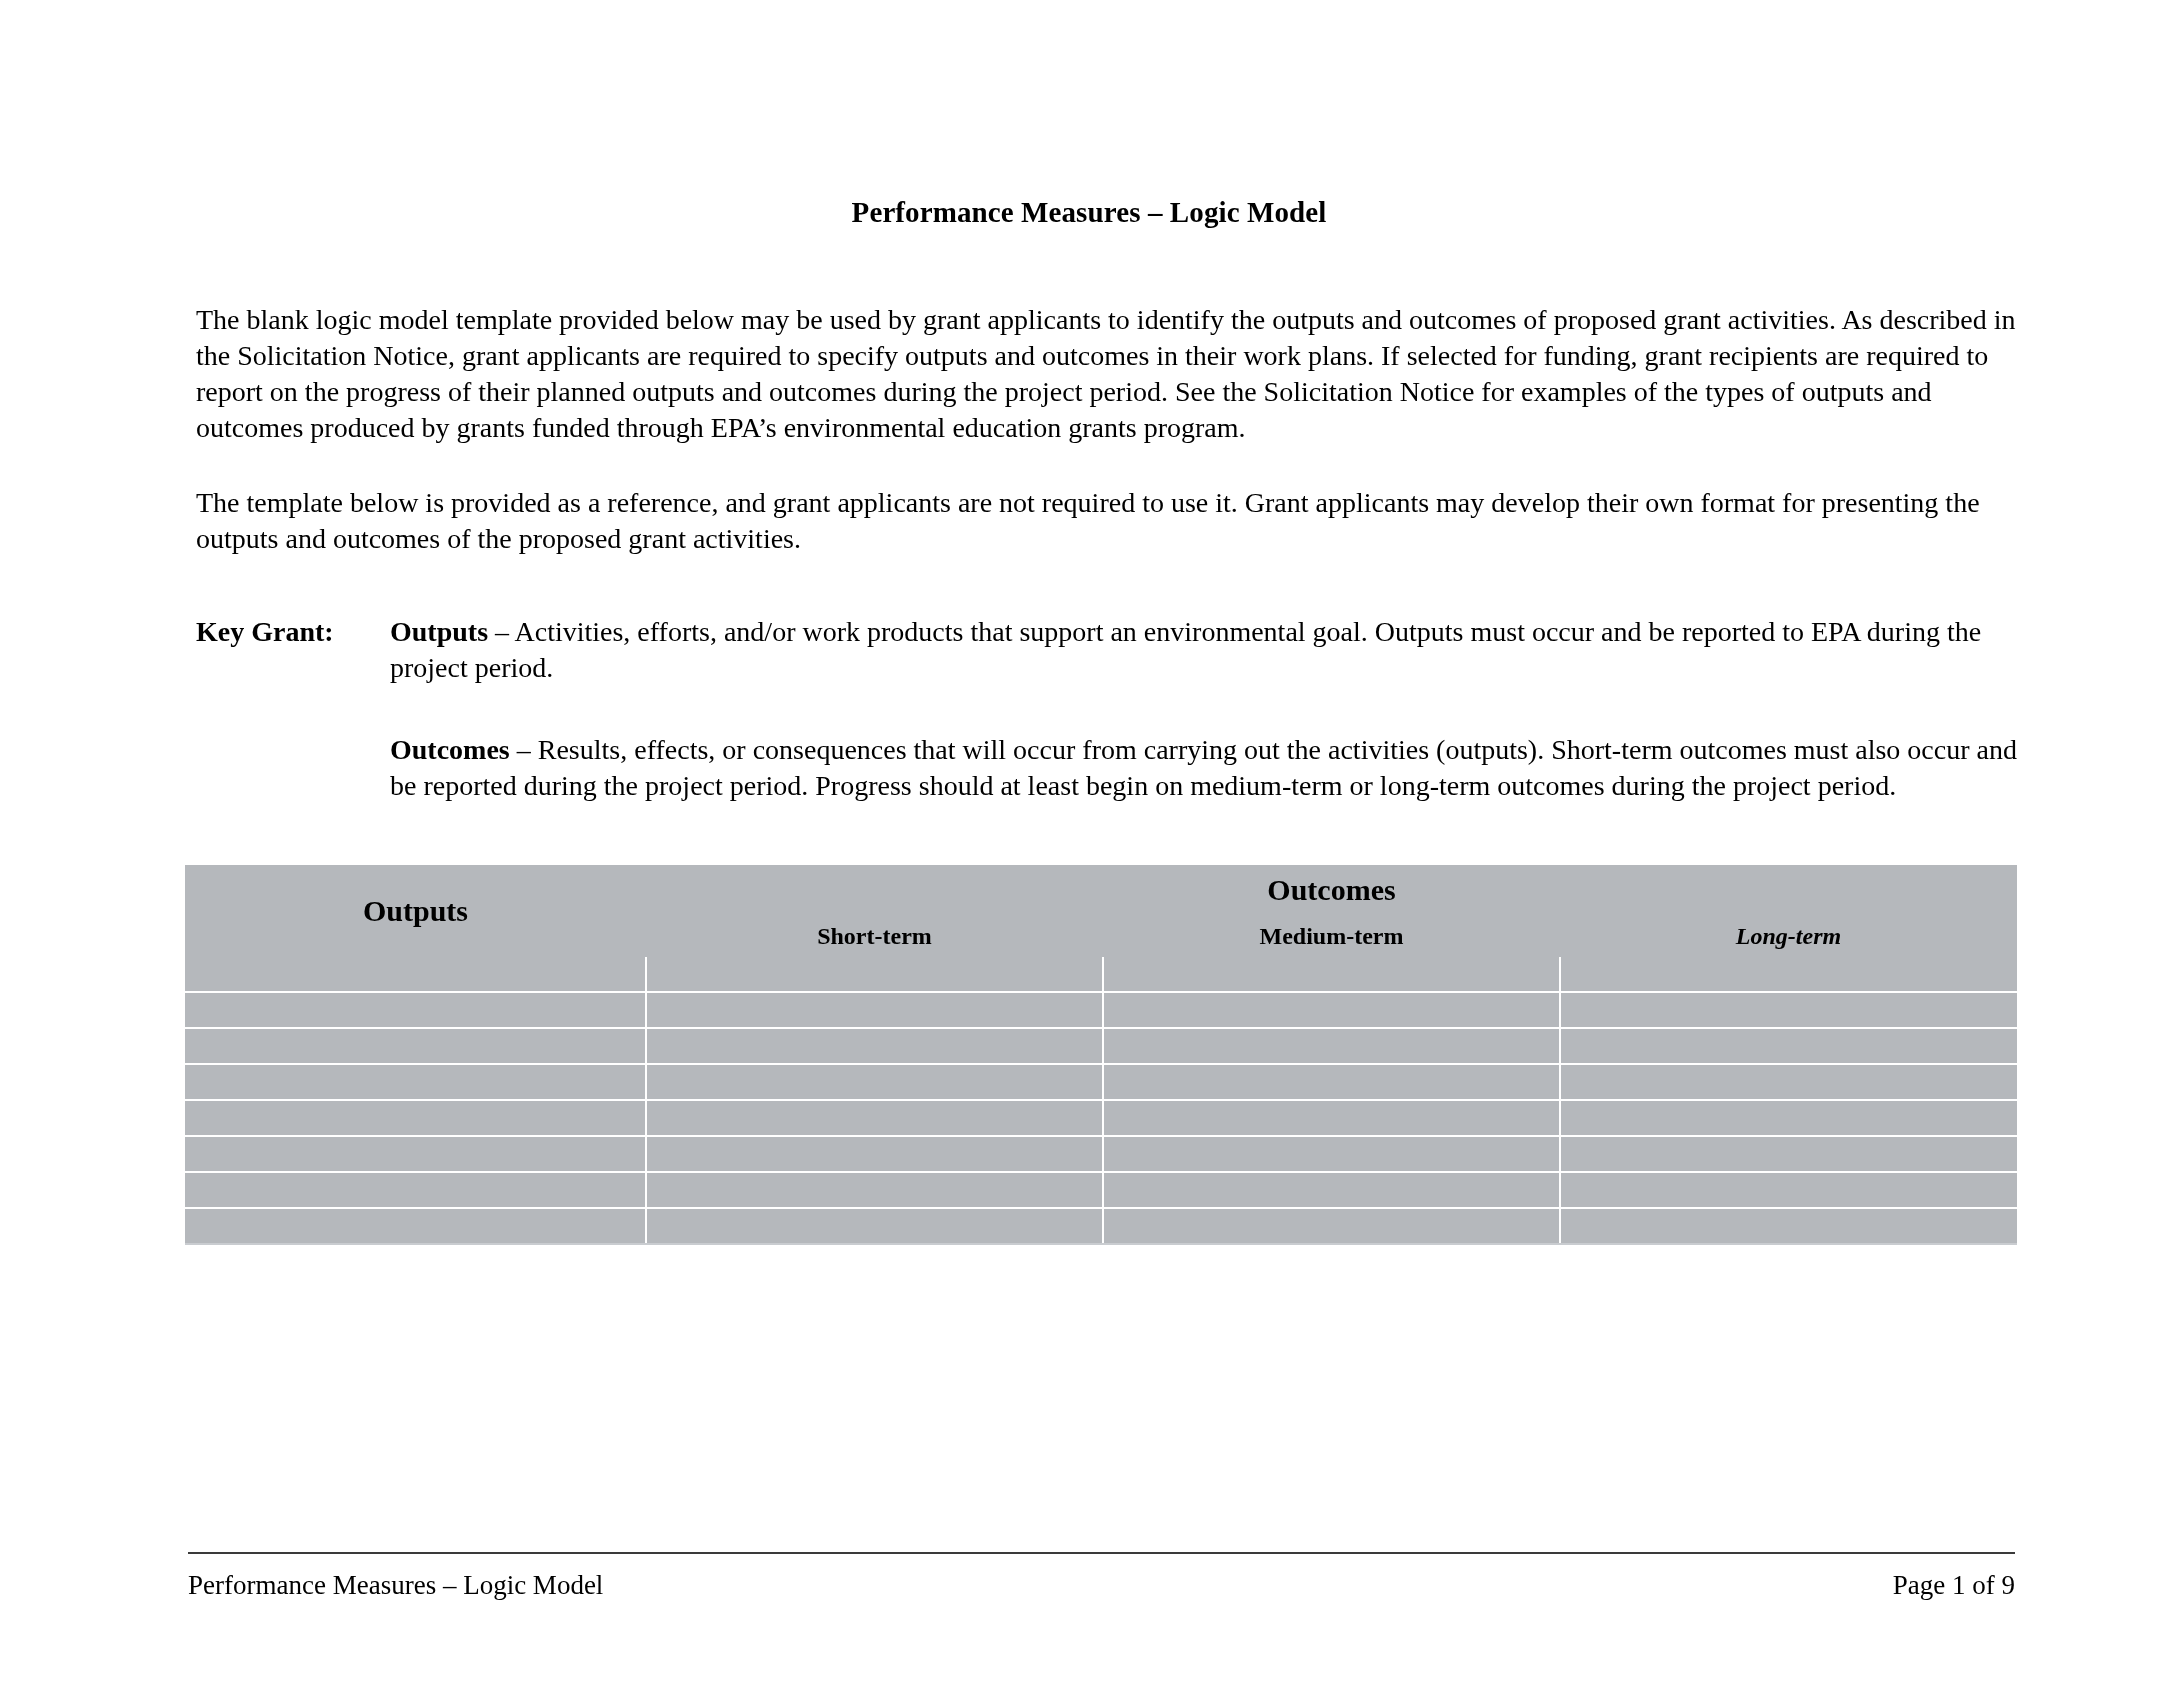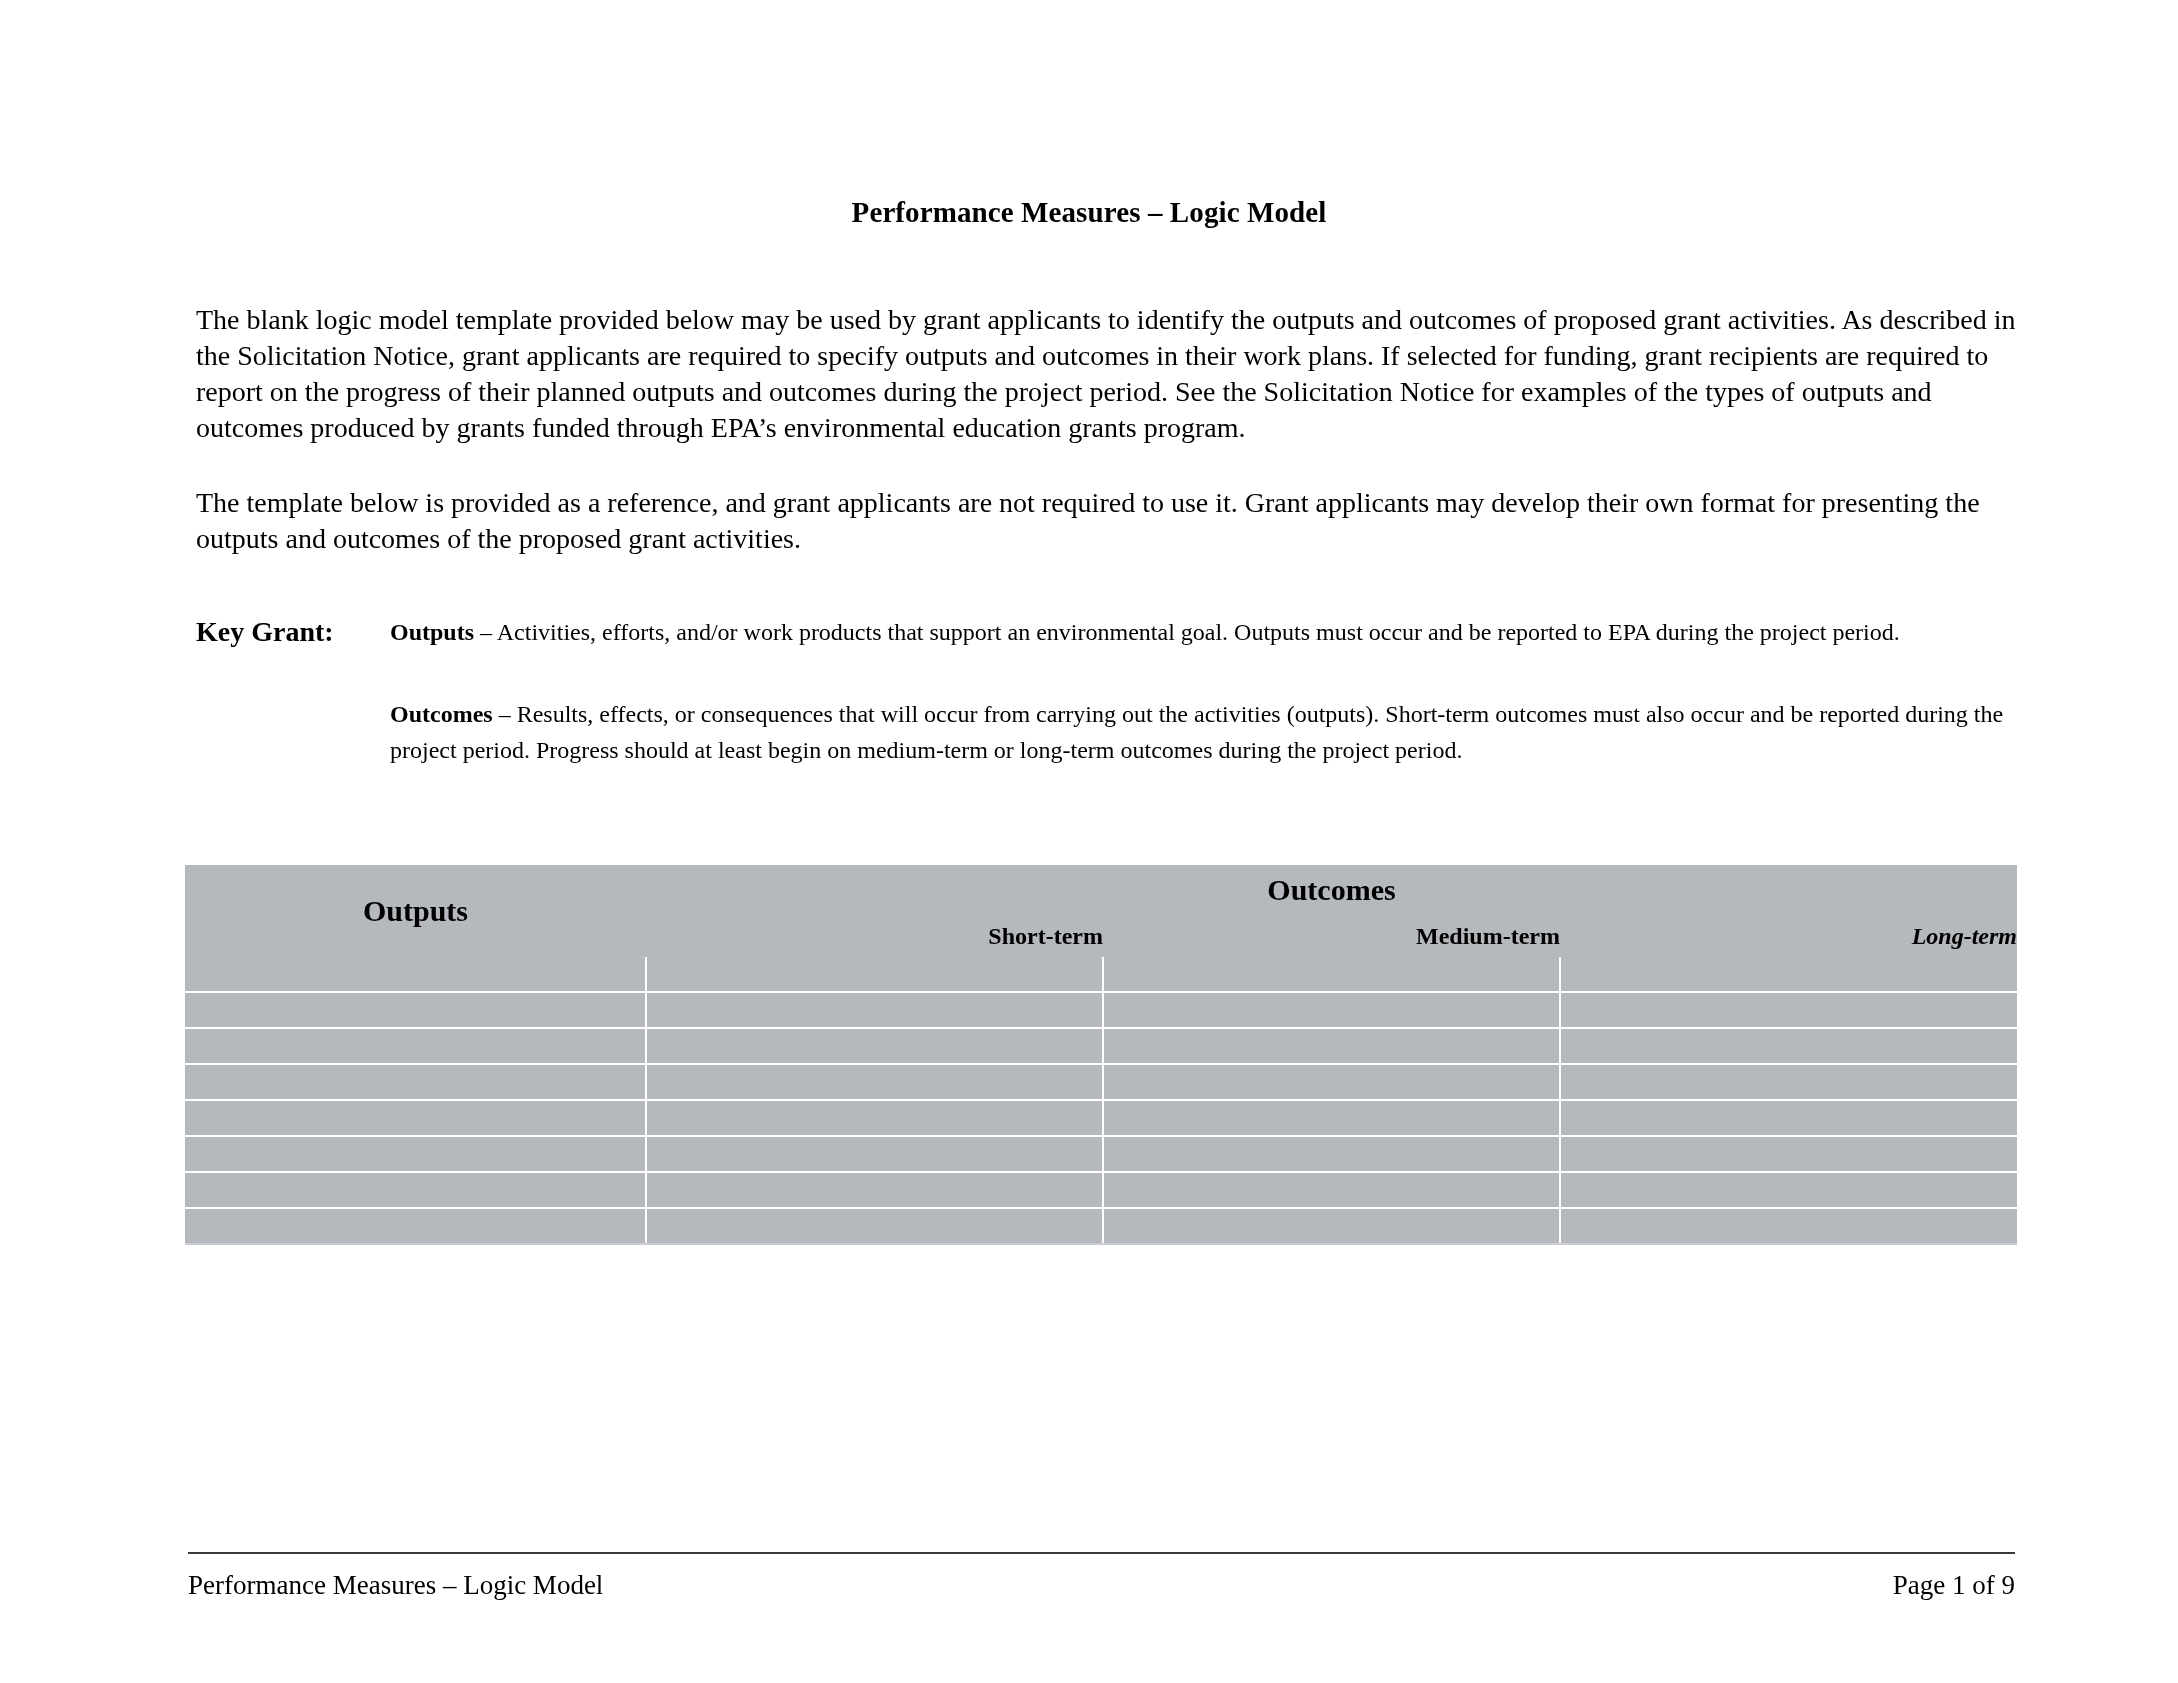--- a/index.html
+++ b/index.html
@@ -63,21 +63,21 @@
     width: 194px;
     flex: 0 0 194px;
     font-size: 28px;
     font-weight: bold;
     line-height: 36px;
   }
   .kt-defs {
     flex: 1 1 auto;
   }
   .kt-def {
-    font-size: 24px;
+    font-size: 28px;
     line-height: 36px;
   }
   .kt-def + .kt-def { margin-top: 46px; }
   .kt-term { font-weight: bold; }
 
   
   .lm-table {
     position: absolute;
     left: 185px;
     top: 865px;
@@ -108,21 +108,21 @@
     border-right: 2px solid #ffffff;
     border-bottom: 2px solid #b5b8bc;
   }
   .hdr-outcomes {
     border-bottom: 3px solid #a8c6e5;
   }
   .hdr-sub {
     height: 42px;
     font-size: 24px;
     font-weight: bold;
-    text-align: right;
+    text-align: center;
     vertical-align: middle;
     border-bottom: 2px solid #ffffff;
     border-right: 2px solid #ffffff;
   }
   .hdr-sub.last { border-right: 0; font-style: italic; }
 
   .lm-table tbody td {
     height: 34px;
     border-bottom: 2px solid #ffffff;
     border-right: 2px solid #ffffff;

